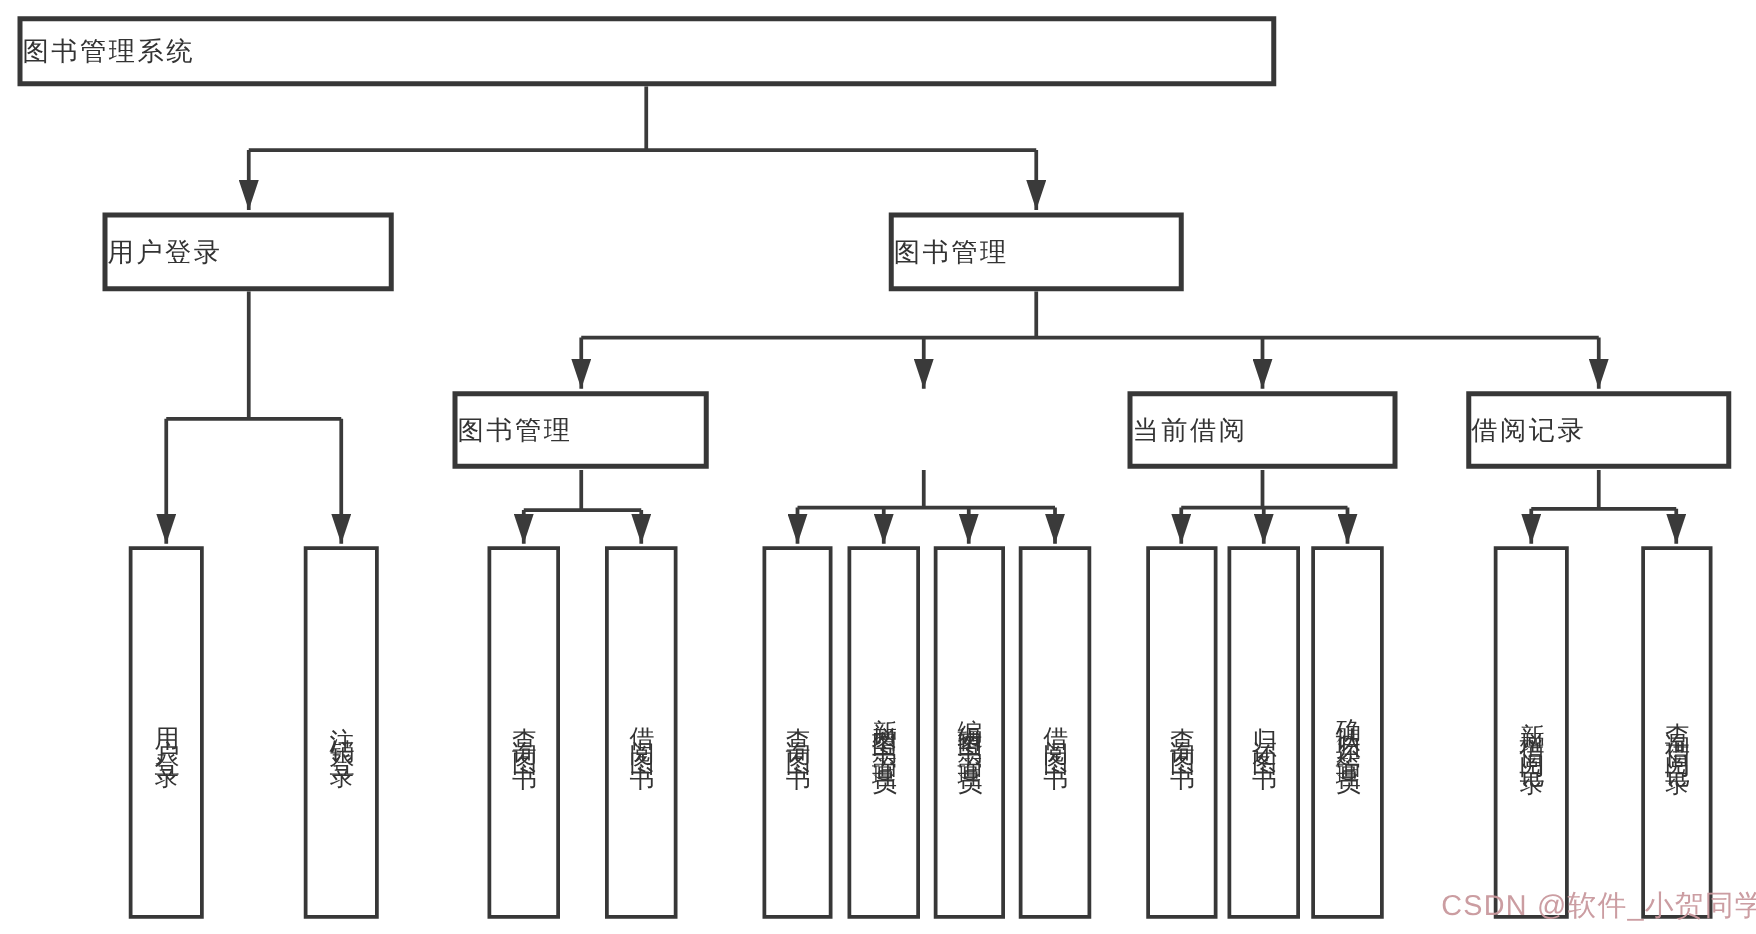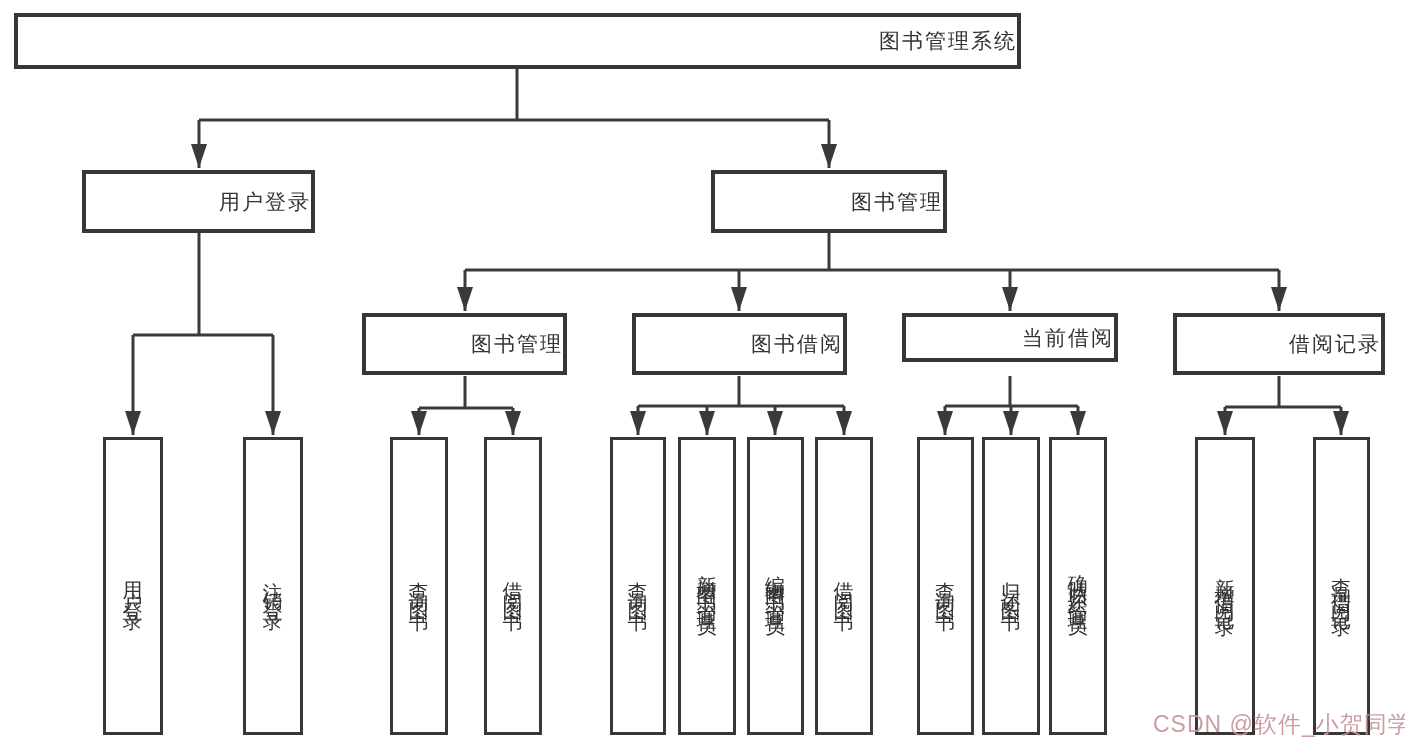--- a/index.html
+++ b/index.html
@@ -22,21 +22,21 @@
     height: 747px;
     z-index: 1;
   }
   .hbox {
     position: absolute;
     box-sizing: border-box;
     border: 4px solid #373737;
     background: #ffffff;
     display: flex;
     align-items: center;
-    justify-content: flex-end;
+    justify-content: flex-start;
     font-size: 21px;
     letter-spacing: 2px;
     color: #333333;
     z-index: 2;
   }
   .hbox.root { border-width: 4px; }
   .vbox {
     position: absolute;
     box-sizing: border-box;
     border: 3px solid #373737;
@@ -120,24 +120,21 @@
   <div class="hbox" style="left:82px; top:170px; width:233px; height:63px">
     <span>用户登录</span>
   </div>
   <div class="hbox" style="left:711px; top:170px; width:236px; height:63px">
     <span>图书管理</span>
   </div>
 
   <div class="hbox" style="left:362px; top:313px; width:205px; height:62px">
     <span>图书管理</span>
   </div>
-  <div class="hbox" style="left:632px; top:313px; width:215px; height:62px">
-    <span>图书借阅</span>
-  </div>
-  <div class="hbox" style="left:902px; top:313px; width:216px; height:49px">
+  <div class="hbox" style="left:902px; top:313px; width:216px; height:62px">
     <span>当前借阅</span>
   </div>
   <div class="hbox" style="left:1173px; top:313px; width:212px; height:62px">
     <span>借阅记录</span>
   </div>
 
   <div class="vbox" style="left:103px; top:437px; width:60px; height:298px">
     <span>用户登录</span>
   </div>
   <div class="vbox" style="left:243px; top:437px; width:60px; height:298px">

